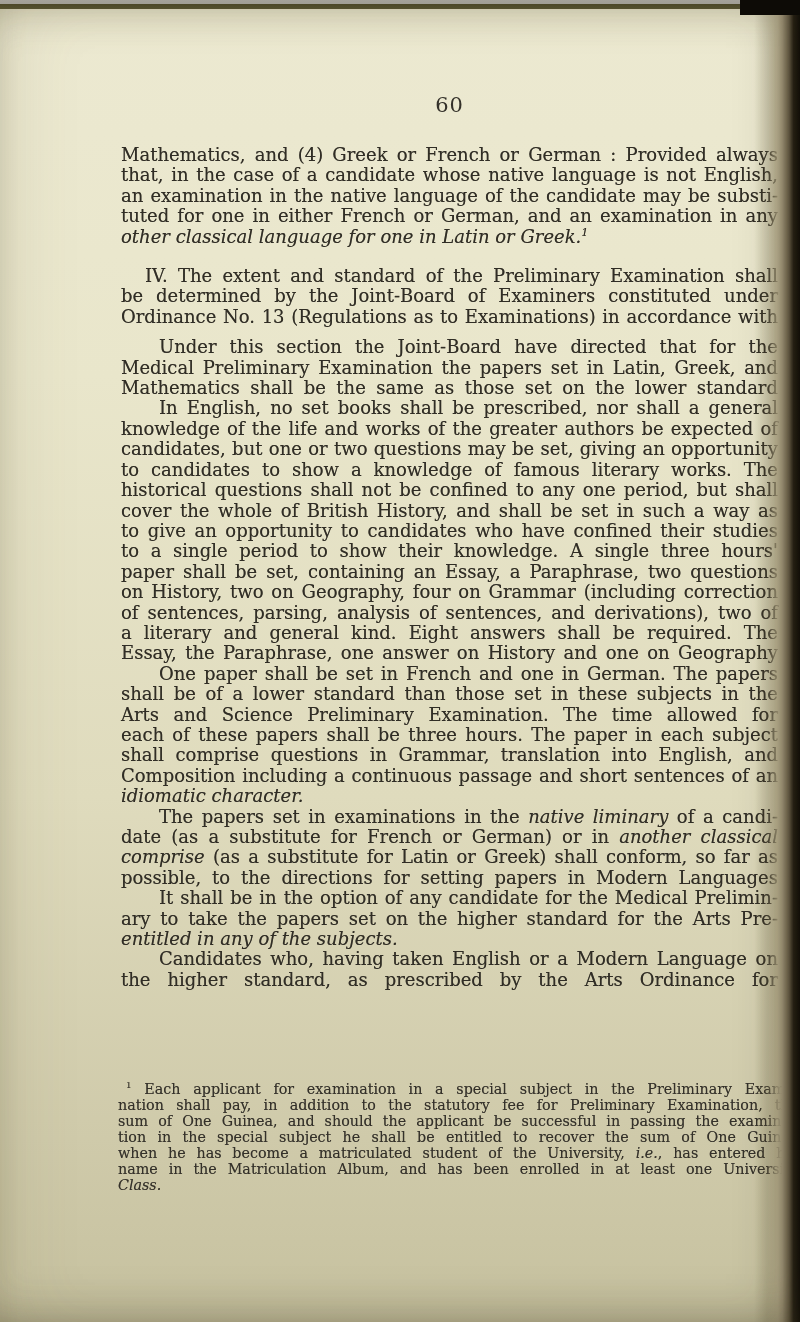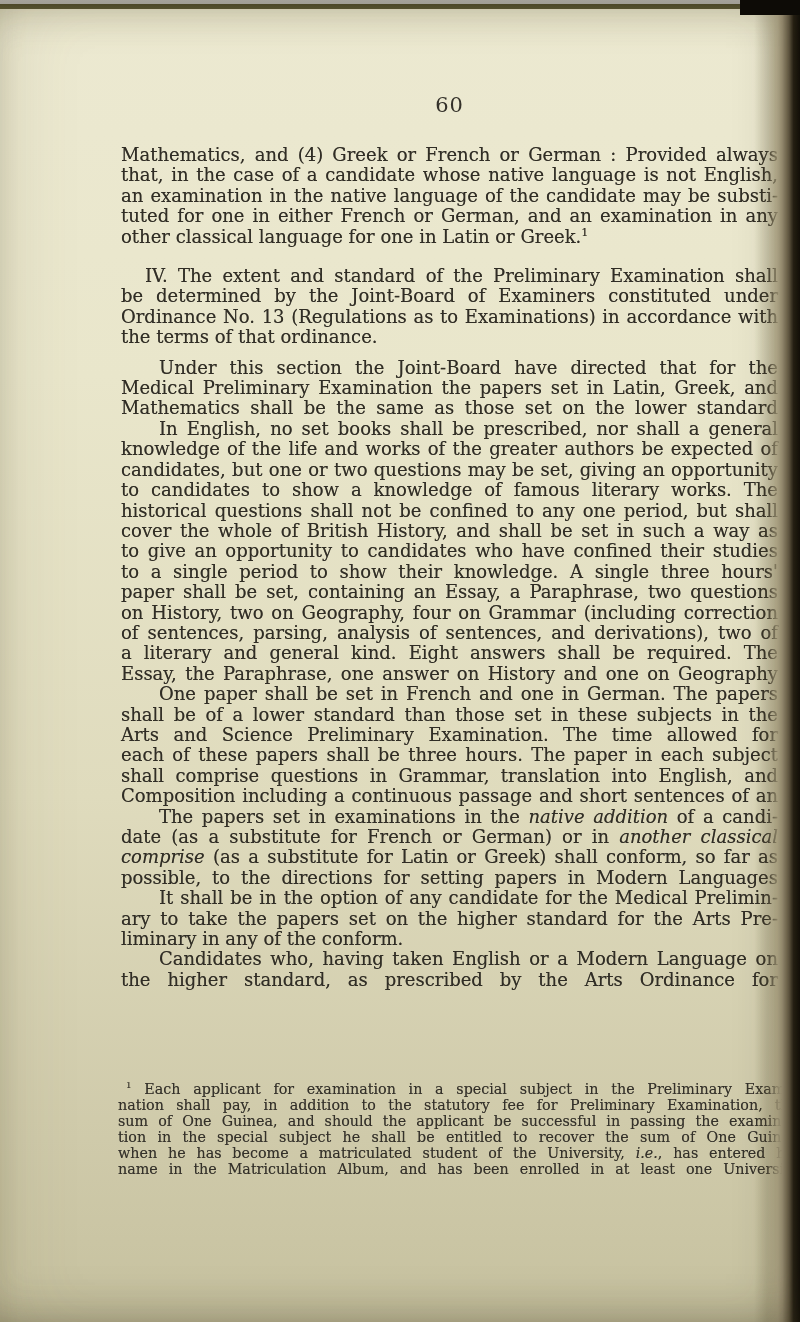--- a/index.html
+++ b/index.html
@@ -24,21 +24,21 @@
   .page-number{position:absolute;top:84px;left:121px;width:657px;z-index:2;
     text-align:center;font-size:21px;color:#34312a;letter-spacing:1px;}
 
   .body-text{position:absolute;top:136px;left:121px;width:657px;z-index:2;
     font-size:18px;line-height:20.41px;color:#302d25;
     text-shadow:0 0 .4px rgba(47,44,37,.55);}
   .para{margin:0;}
   .sp-lg{margin-top:19px;}
   .sp-sm{margin-top:10px;}
   .line{text-align:justify;text-align-last:justify;text-justify:inter-word;white-space:normal;}
-  .line.last{text-align-last:auto;}
+  .line.last{text-align-last:auto;font-style:italic;}
   .line.ind{padding-left:38px;}
   .line.ind-sm{padding-left:24px;}
 
   .footnote{position:absolute;top:1073px;left:118px;width:672px;z-index:2;overflow:hidden;
     font-size:14.3px;line-height:15.95px;color:#34312a;
     text-shadow:0 0 .3px rgba(47,44,37,.5);}
   .footnote .line.fn-ind{padding-left:8px;}
 
   sup{font-size:.62em;vertical-align:super;line-height:0;}
 </style>
@@ -53,21 +53,20 @@
           <div class="line">Mathematics, and (4) Greek or French or German : Provided always</div>
           <div class="line">that, in the case of a candidate whose native language is not English,</div>
           <div class="line">an examination in the native language of the candidate may be substi-</div>
           <div class="line">tuted for one in either French or German, and an examination in any</div>
           <div class="line last">other classical language for one in Latin or Greek.<sup>1</sup> </div>
         </div>
         <div class="para sp-lg">
           <div class="line ind-sm">IV. The extent and standard of the Preliminary Examination shall</div>
           <div class="line">be determined by the Joint-Board of Examiners constituted under</div>
           <div class="line">Ordinance No. 13 (Regulations as to Examinations) in accordance with</div>
-          <div class="line last">the terms of that ordinance.</div>
         </div>
         <div class="para sp-sm">
           <div class="line ind">Under this section the Joint-Board have directed that for the</div>
           <div class="line">Medical Preliminary Examination the papers set in Latin, Greek, and</div>
           <div class="line">Mathematics shall be the same as those set on the lower standard</div>
         </div>
         <div class="para">
           <div class="line ind">In English, no set books shall be prescribed, nor shall a general</div>
           <div class="line">knowledge of the life and works of the greater authors be expected of</div>
           <div class="line">candidates, but one or two questions may be set, giving an opportunity</div>
@@ -82,43 +81,45 @@
           <div class="line">a literary and general kind.  Eight answers shall be required.  The</div>
           <div class="line">Essay, the Paraphrase, one answer on History and one on Geography</div>
         </div>
         <div class="para">
           <div class="line ind">One paper shall be set in French and one in German.  The papers</div>
           <div class="line">shall be of a lower standard than those set in these subjects in the</div>
           <div class="line">Arts and Science Preliminary Examination.  The time allowed for</div>
           <div class="line">each of these papers shall be three hours.  The paper in each subject</div>
           <div class="line">shall comprise questions in Grammar, translation into English, and</div>
           <div class="line">Composition including a continuous passage and short sentences of an</div>
+          <div class="line last">idiomatic character.</div>
         </div>
         <div class="para">
-          <div class="line ind">The papers set in examinations in the <i>native addition</i> of a candi-</div>
+          <div class="line ind">The papers set in examinations in the <i>native liminary</i> of a candi-</div>
           <div class="line">date (as a substitute for French or German) or in <i>another classical</i></div>
           <div class="line"><i>comprise</i> (as a substitute for Latin or Greek) shall conform, so far as</div>
           <div class="line">possible, to the directions for setting papers in Modern Languages</div>
         </div>
         <div class="para">
           <div class="line ind">It shall be in the option of any candidate for the Medical Prelimin-</div>
           <div class="line">ary to take the papers set on the higher standard for the Arts Pre-</div>
-          <div class="line last">liminary in any of the conform.</div>
+          <div class="line last">entitled in any of the subjects.</div>
         </div>
         <div class="para">
           <div class="line ind">Candidates who, having taken English or a Modern Language on</div>
           <div class="line">the higher standard, as prescribed by the Arts Ordinance for</div>
         </div>
       </div>
     <div class="footnote">
         <div class="line fn-ind"><sup>1</sup> Each applicant for examination in a special subject in the Preliminary Exami</div>
         <div class="line">nation shall pay, in addition to the statutory fee for Preliminary  Examination, th</div>
         <div class="line">sum of One Guinea, and should the applicant be successful in passing the examina</div>
         <div class="line">tion in the special subject he shall be entitled to recover the sum of One Guine</div>
         <div class="line">when he has become a matriculated student of the University, <i>i.e.</i>, has entered hi</div>
         <div class="line">name in the Matriculation Album, and has been enrolled in at least one Universit</div>
+        <div class="line last">Class.</div>
       </div>
   </div>
   <div class="right-stack"></div>
   <div class="top-strip"></div>
   <div class="corner-tr"></div>
   <div class="vignette"></div>
 </div>
 
 </body></html>

